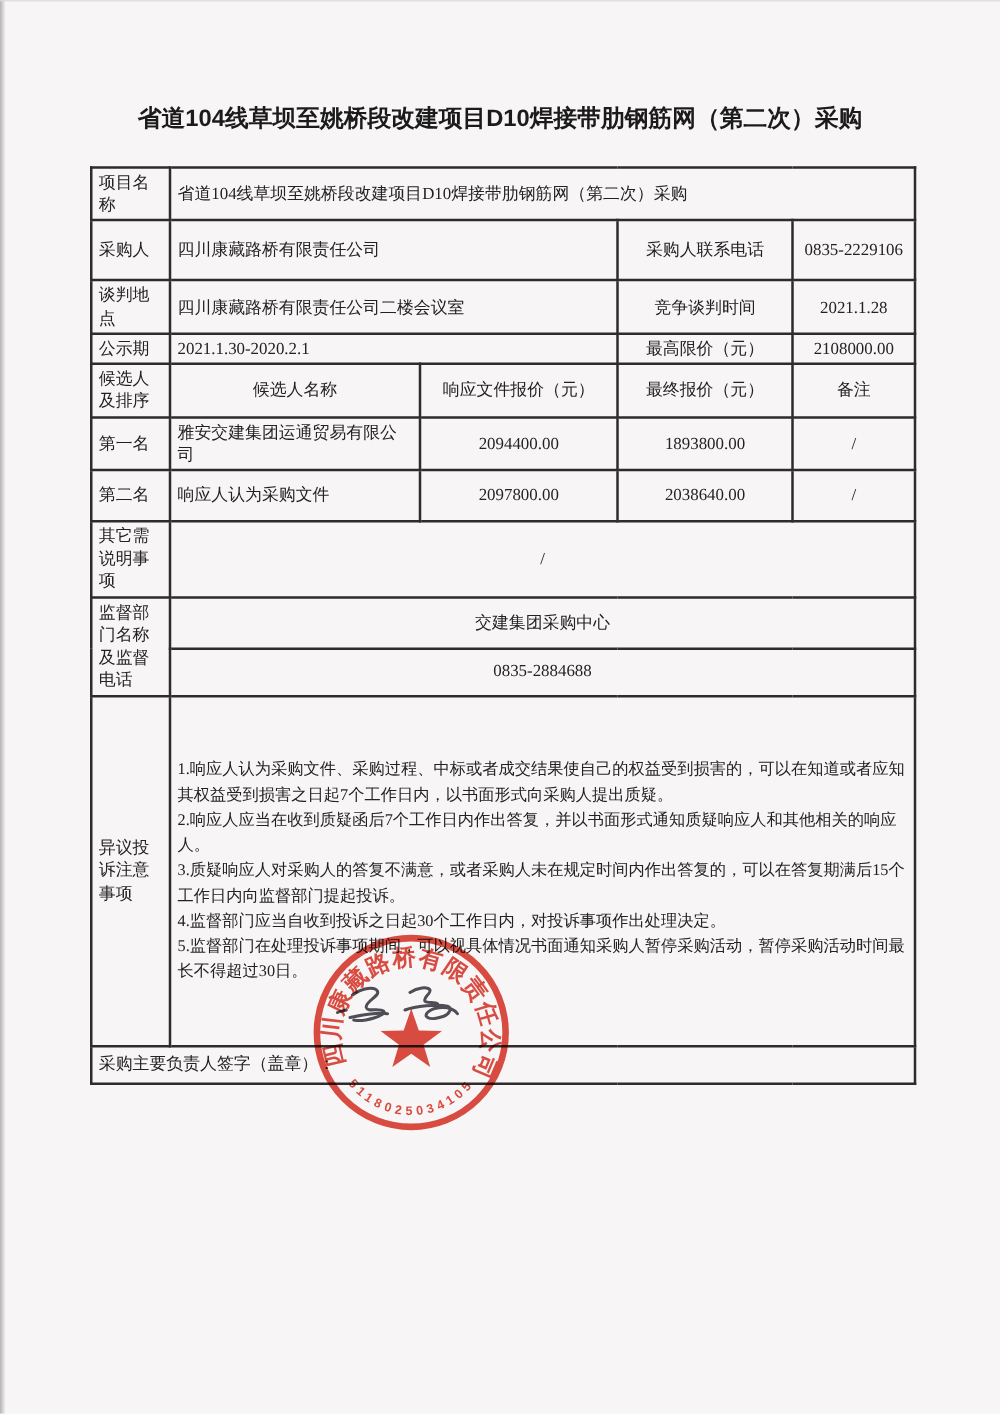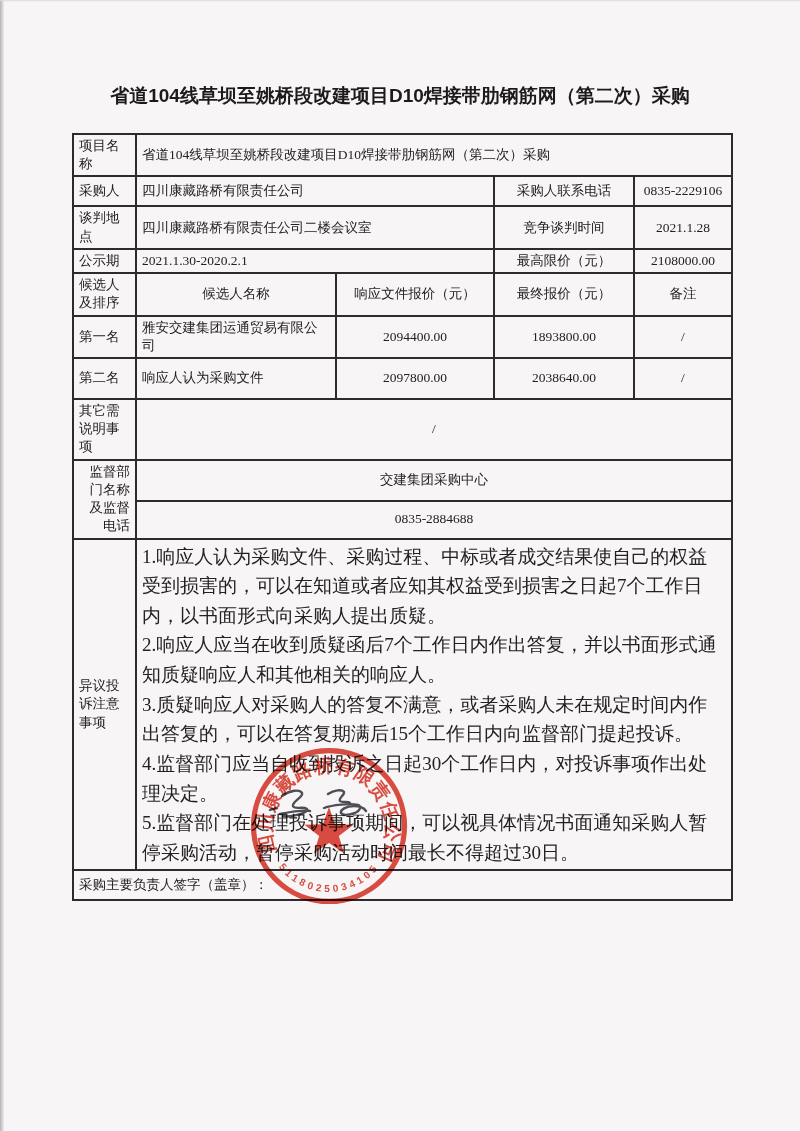--- a/index.html
+++ b/index.html
@@ -29,24 +29,24 @@
     width:659px;
     font-size:13.5px;line-height:1.35;color:#242221;
   }
   table.result td{
     border:2px solid #2e2b2c;
     padding:2px 5px;
     vertical-align:middle;
     overflow:hidden;
   }
   td.lbl{padding:2px 3px;text-align:left;margin-left:41px;}
-  td.lbl-center{padding:2px 1px;text-align:right;}
+  td.lbl-center{padding:2px 1px;text-align:left;}
   td.c{text-align:center;}
   td.l{text-align:left;}
-  .dispute-text{font-size:19px;line-height:1.56;}
+  .dispute-text{font-size:13px;line-height:1.56;}
   .dispute-text div{margin:0;}
   .sig-cell{position:relative;}
   .stamp-wrap{position:absolute;left:243px;top:740px;width:172px;height:172px;
     mix-blend-mode:multiply;opacity:.9;}
   .signature-wrap{position:absolute;left:262px;top:780px;width:130px;height:52px;
     mix-blend-mode:multiply;}
 </style>
 </head>
 <body>
 
@@ -63,21 +63,21 @@
       <col style="width:200px">
       <col style="width:158px">
     <col style="width:140px">
       <col style="width:98px">
   </colgroup>
   <tbody>
       <tr style="height:42px">
     <td class="lbl">项目名称</td>
     <td class="l" colspan="4">省道104线草坝至姚桥段改建项目D10焊接带肋钢筋网（第二次）采购</td>
   </tr>
-  <tr style="height:30px">
+  <tr style="height:48px">
     <td class="lbl">采购人</td>
     <td class="l" colspan="2">四川康藏路桥有限责任公司</td>
     <td class="c">采购人联系电话</td>
     <td class="c">0835-2229106</td>
   </tr>
   <tr style="height:37px">
     <td class="lbl">谈判地点</td>
     <td class="l" colspan="2">四川康藏路桥有限责任公司二楼会议室</td>
     <td class="c">竞争谈判时间</td>
     <td class="c">2021.1.28</td>

